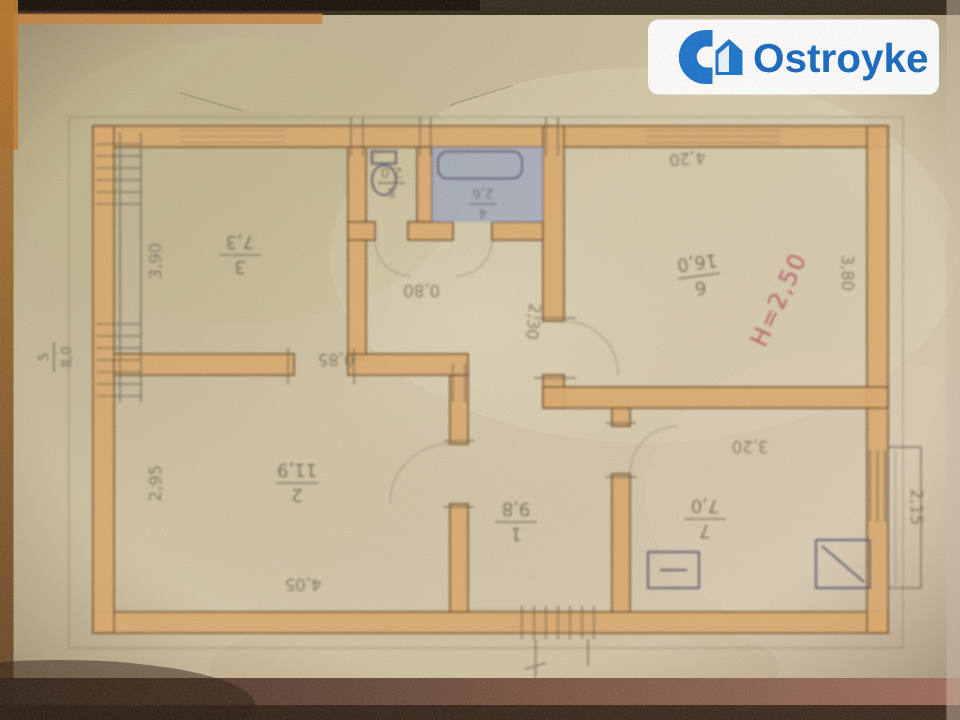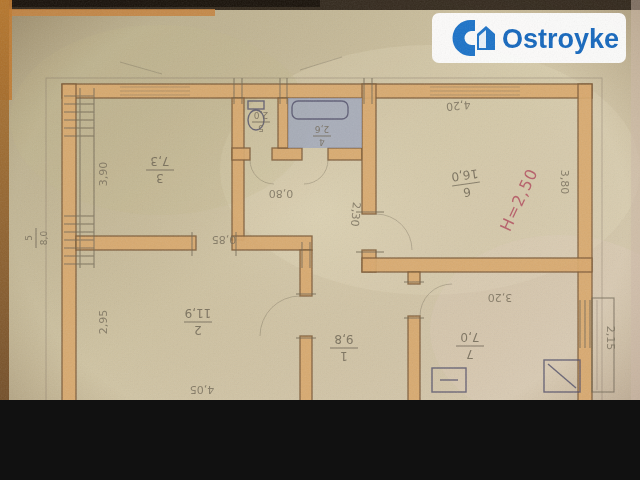--- a/index.html
+++ b/index.html
@@ -1,16 +1,16 @@
 <!DOCTYPE html>
 <html><head>
 <meta charset="utf-8">
 <style>
   html,body{margin:0;padding:0;background:#111;}
-  #photo{position:relative;width:640px;height:400px;overflow:hidden;
+  #photo{position:relative;width:640px;height:480px;overflow:hidden;
          font-family:"DejaVu Sans",sans-serif;}
   svg{display:block}
   text{text-anchor:middle}
   .pencil-num{font-family:"DejaVu Sans",sans-serif;font-size:12px;fill:#6e6553;opacity:.85}
   .pencil-sm{font-family:"DejaVu Sans",sans-serif;font-size:9px;fill:#6e6553;opacity:.8}
   .pencil-dim{font-family:"DejaVu Sans",sans-serif;font-size:11px;fill:#736a57;opacity:.8}
   .red-note{font-family:"DejaVu Sans",sans-serif;font-size:16px;fill:#b04458;opacity:.8;letter-spacing:1px}
   .logo-text{font-family:"Liberation Sans",sans-serif;font-weight:bold;font-size:27px;fill:#1467bd;text-anchor:start}
   .wall{fill:#d9a96c;stroke:#7d5a36;stroke-width:1.3;opacity:.92}
   .pline{stroke:#6e6553;stroke-width:1.1;fill:none;opacity:.75}

